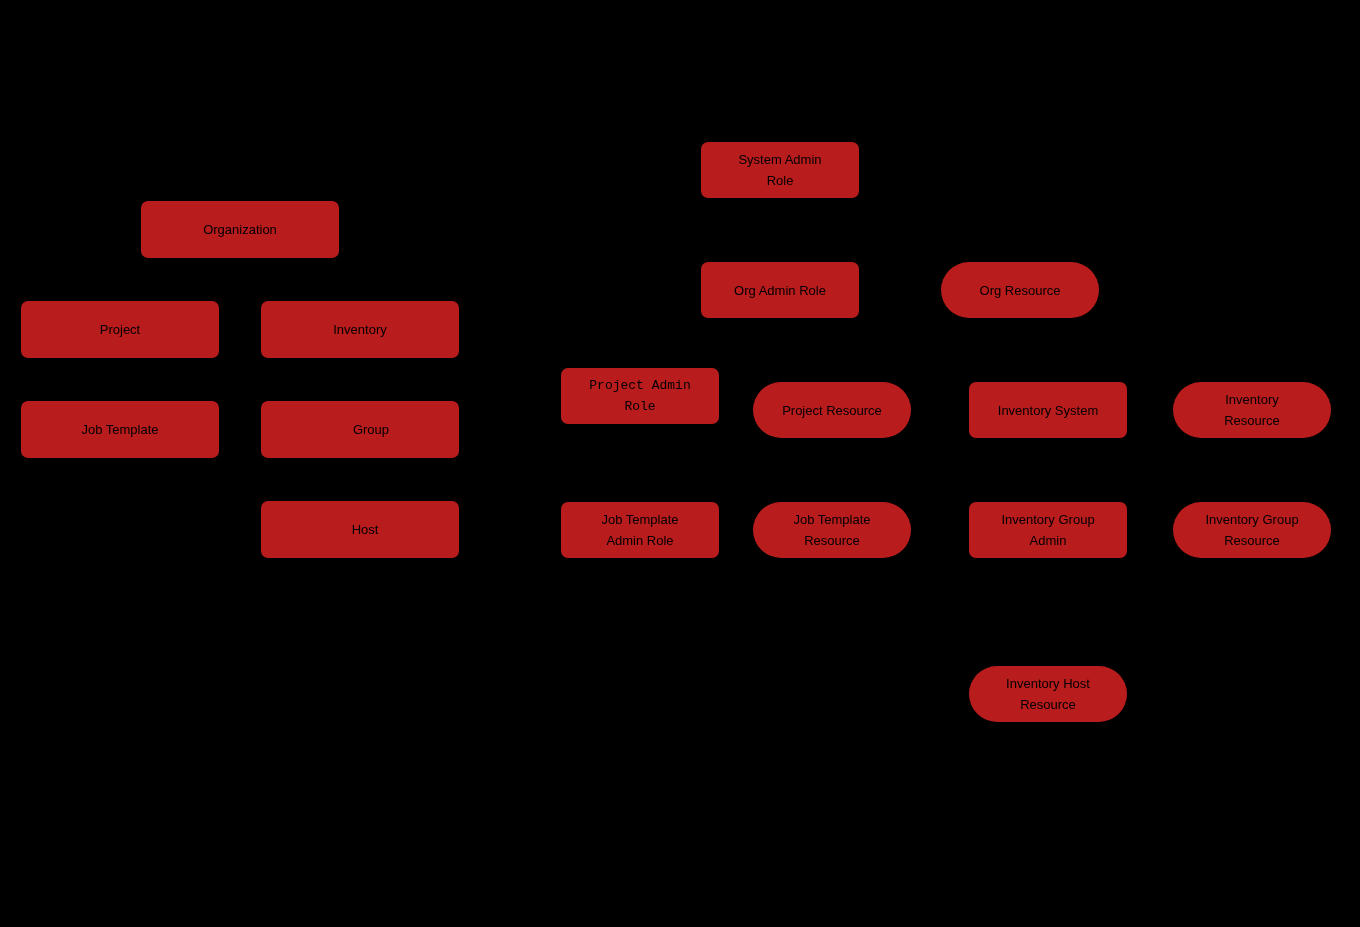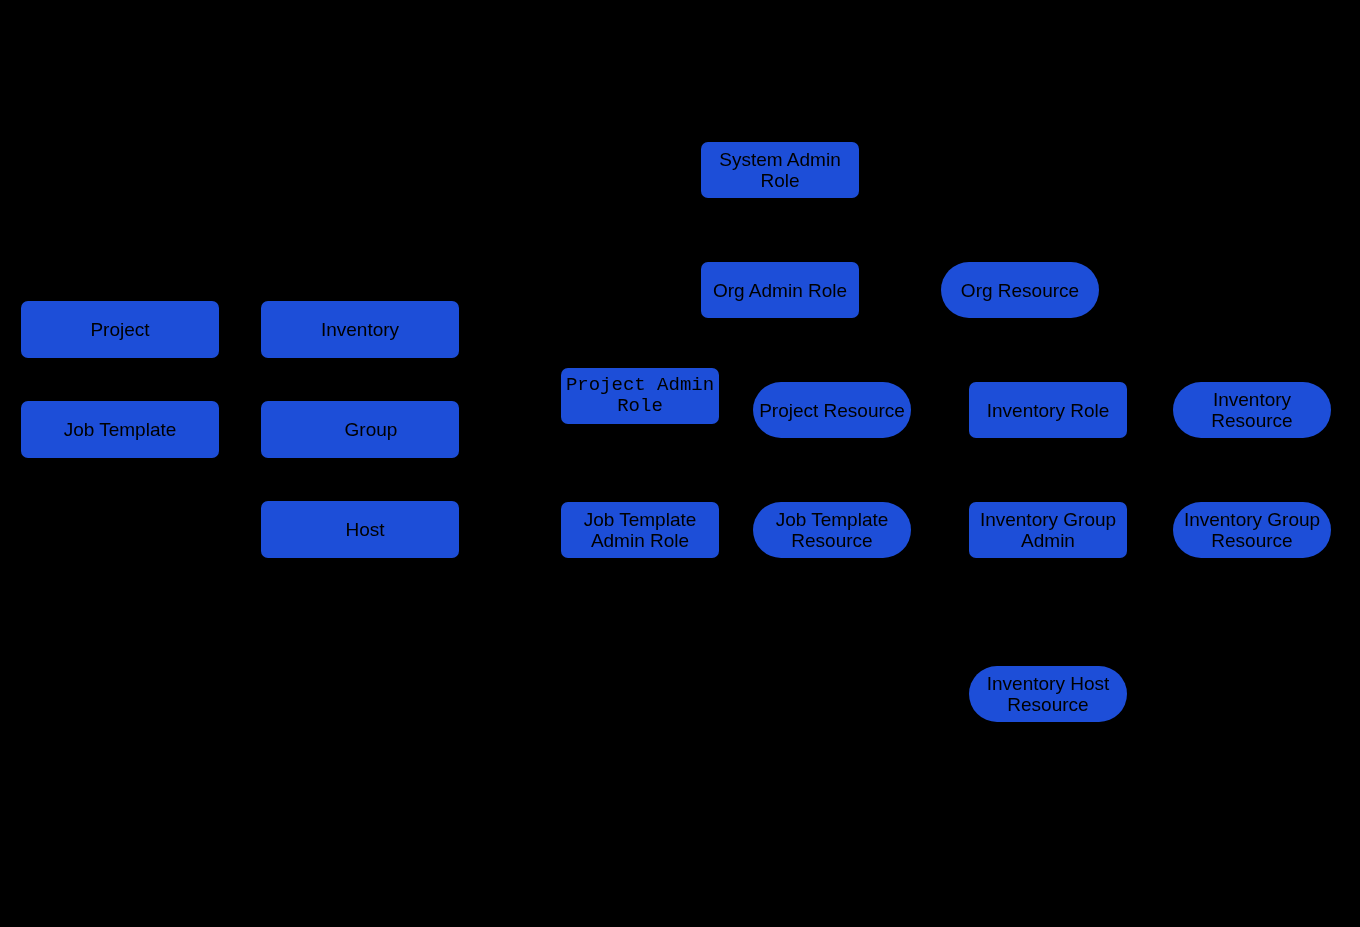--- a/index.html
+++ b/index.html
@@ -14,23 +14,23 @@
     background: #000000;
     overflow: hidden;
     font-family: "Liberation Sans", sans-serif;
   }
   .node {
     position: absolute;
     display: flex;
     align-items: center;
     justify-content: center;
     text-align: center;
-    background: #1d4ed8;
+    background: #b91c1c;
     color: #000000;
-    font-size: 19px;
+    font-size: 13px;
     line-height: 21px;
     white-space: pre-line;
     box-sizing: border-box;
     padding: 2px;
   }
   .rect {
     border-radius: 7px;
   }
   .stadium {
     border-radius: 28px;
@@ -42,20 +42,21 @@
   .right-node {
     width: 158px;
     height: 56px;
   }
 </style>
 </head>
 <body>
 
 <div class="canvas">
 
+  <div class="node rect left-node" style="left:141px; top:201px;">Organization</div>
 
   <div class="node rect left-node" style="left:21px; top:301px;">Project</div>
 
   <div class="node rect left-node" style="left:261px; top:301px;">Inventory</div>
 
   <div class="node rect left-node" style="left:21px; top:401px;">Job Template</div>
 
   <div class="node rect left-node" style="left:261px; top:401px;padding-left:24px;">Group</div>
 
   <div class="node rect left-node" style="left:261px; top:501px;padding-left:12px;">Host</div>
@@ -65,21 +66,21 @@
 
   <div class="node stadium right-node" style="left:941px; top:262px;">Org Resource</div>
 
   <div class="node rect right-node" style="left:701px; top:262px;">Org Admin Role</div>
 
   <div class="node rect right-node" style="left:561px; top:368px;font-family:Liberation Mono, monospace;">Project Admin
 Role</div>
 
   <div class="node stadium right-node" style="left:753px; top:382px;">Project Resource</div>
 
-  <div class="node rect right-node" style="left:969px; top:382px;">Inventory Role</div>
+  <div class="node rect right-node" style="left:969px; top:382px;">Inventory System</div>
 
   <div class="node stadium right-node" style="left:1173px; top:382px;">Inventory
 Resource</div>
 
   <div class="node rect right-node" style="left:561px; top:502px;">Job Template
 Admin Role</div>
 
   <div class="node stadium right-node" style="left:753px; top:502px;">Job Template
 Resource</div>
 

